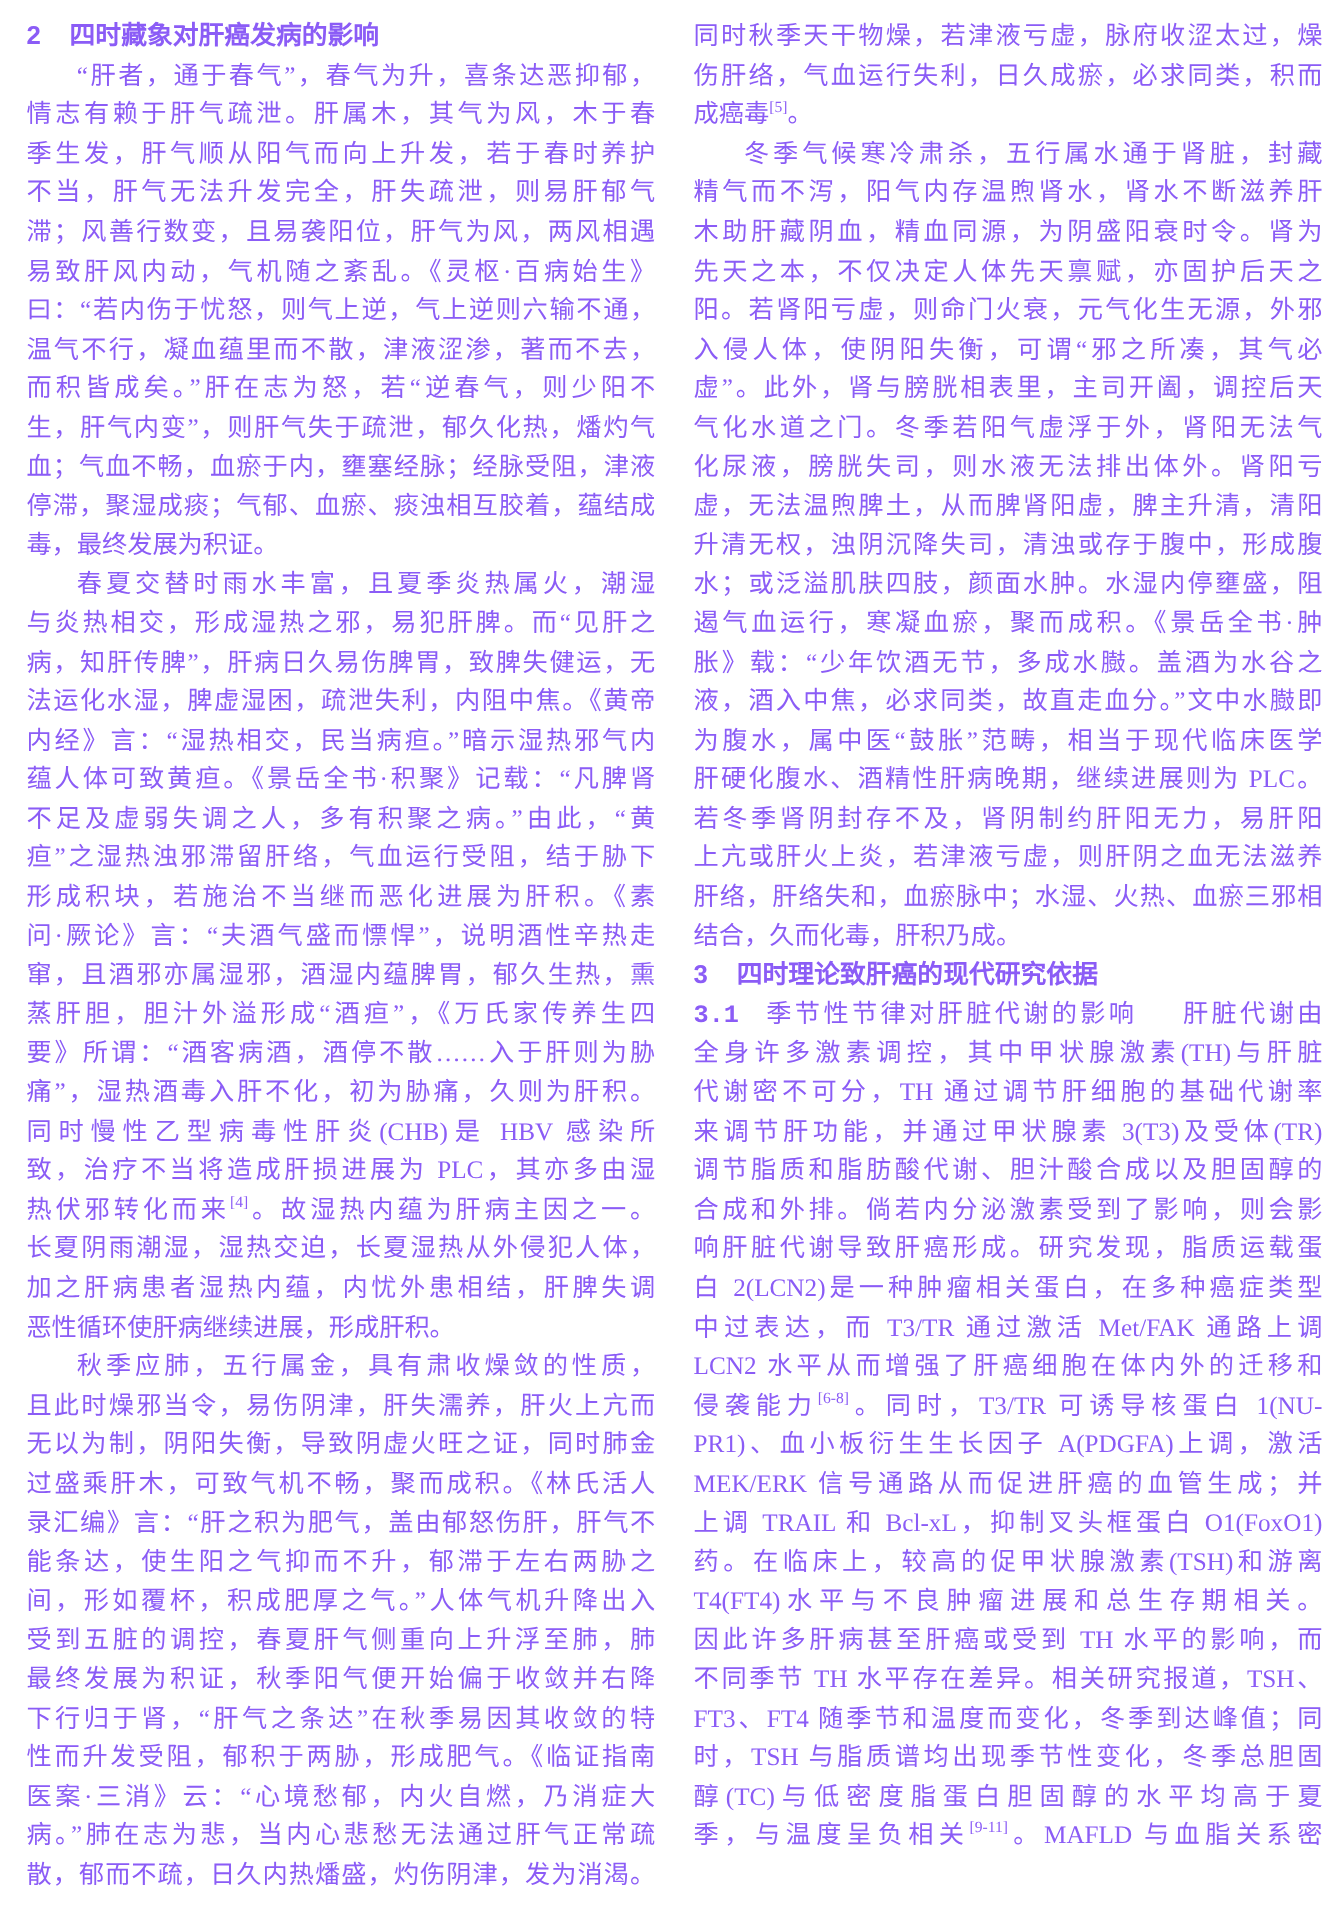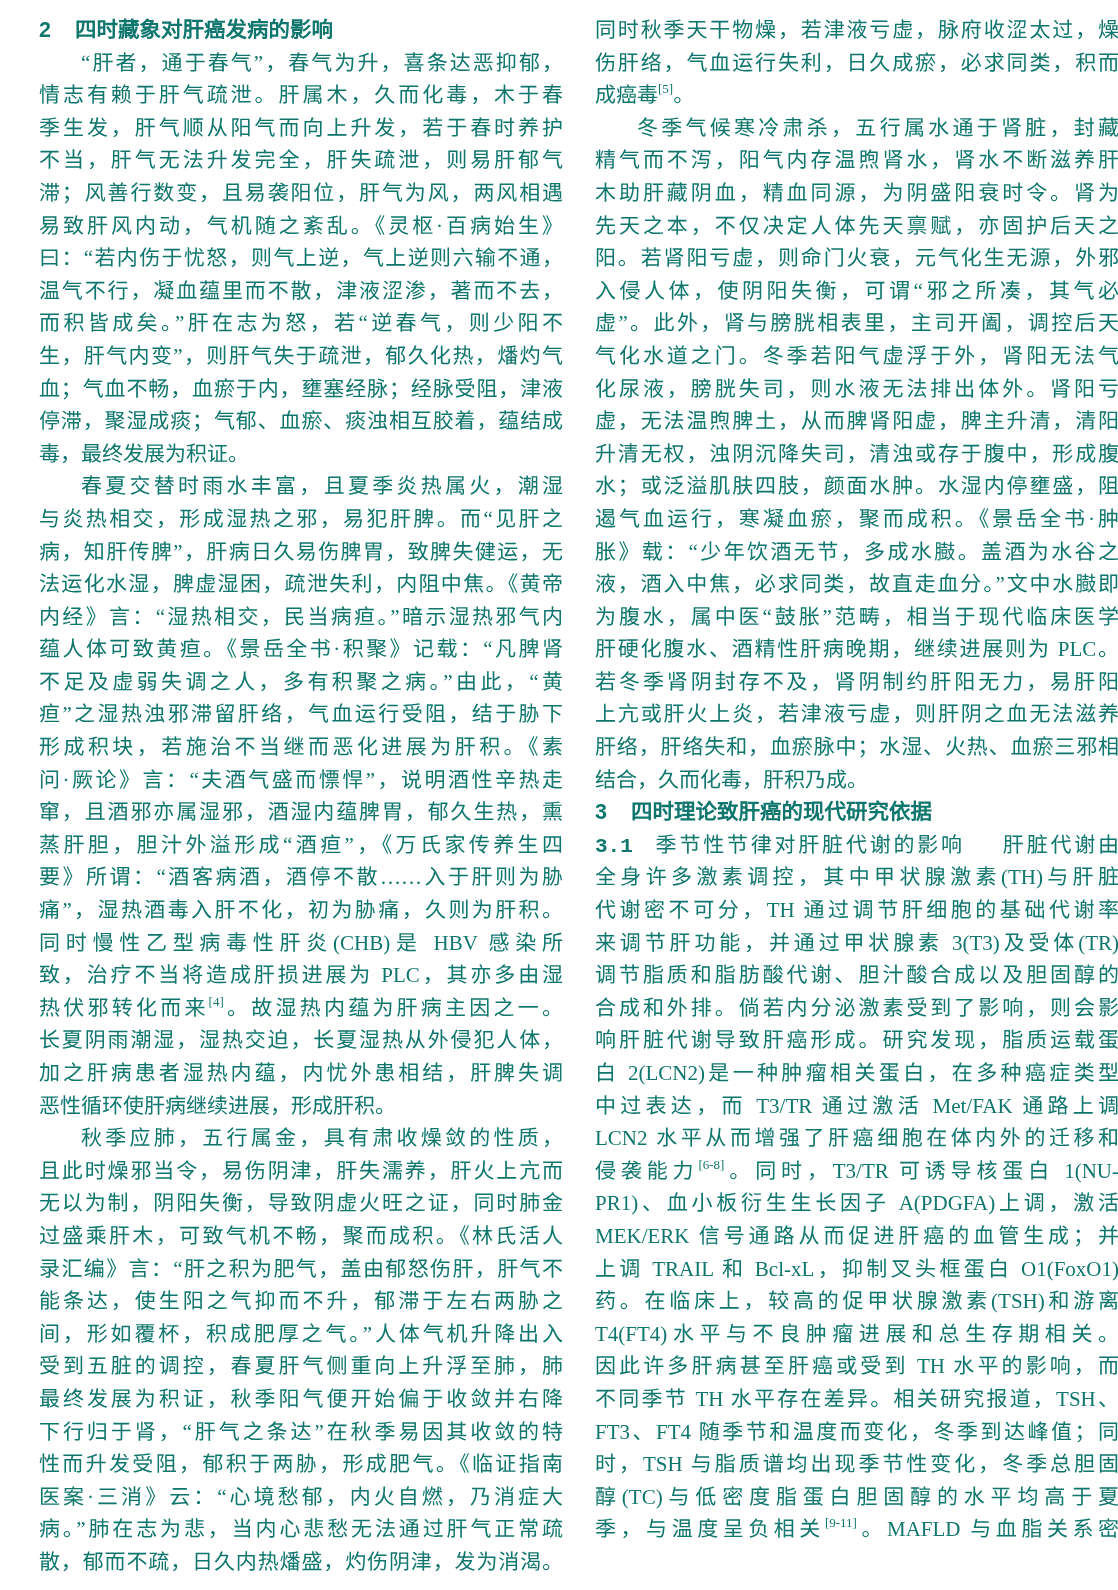--- a/index.html
+++ b/index.html
@@ -1,25 +1,25 @@
 <!DOCTYPE html>
 <html lang="zh-CN"><head>
 <meta charset="utf-8">
 <style>
   html, body { margin: 0; padding: 0; background: #ffffff; }
   .page {
     position: relative;
     width: 1118px;
     height: 1590px;
     background: #ffffff;
-    color: #0f766e;
+    color: #8b5cf6;
     font-family: "Liberation Serif", "DejaVu Serif", serif;
     overflow: hidden;
     box-sizing: border-box;
-    padding: 14px 16px 0 39px;
+    padding: 14px 16px 0 22px;
   }
   .columns {
     display: flex;
     gap: 32px;
   }
   .col {
     width: 524px;
     flex: 0 0 524px;
   }
   .line {
@@ -65,21 +65,21 @@
   }
 </style>
 </head>
 <body>
 
 <div class="page">
   <div class="columns">
     <div class="col">
         <div class="h1"><span class="hnum">2</span><span>四时藏象对肝癌发病的影响</span></div>
         <div class="line indent"><span>“肝者，通于春气”，春气为升，喜条达恶抑郁，</span></div>
-        <div class="line"><span>情志有赖于肝气疏泄。肝属木，久而化毒，木于春</span></div>
+        <div class="line"><span>情志有赖于肝气疏泄。肝属木，其气为风，木于春</span></div>
         <div class="line"><span>季生发，肝气顺从阳气而向上升发，若于春时养护</span></div>
         <div class="line"><span>不当，肝气无法升发完全，肝失疏泄，则易肝郁气</span></div>
         <div class="line"><span>滞；风善行数变，且易袭阳位，肝气为风，两风相遇</span></div>
         <div class="line"><span>易致肝风内动，气机随之紊乱。《灵枢·百病始生》</span></div>
         <div class="line"><span>曰：“若内伤于忧怒，则气上逆，气上逆则六输不通，</span></div>
         <div class="line"><span>温气不行，凝血蕴里而不散，津液涩渗，著而不去，</span></div>
         <div class="line"><span>而积皆成矣。”肝在志为怒，若“逆春气，则少阳不</span></div>
         <div class="line"><span>生，肝气内变”，则肝气失于疏泄，郁久化热，燔灼气</span></div>
         <div class="line"><span>血；气血不畅，血瘀于内，壅塞经脉；经脉受阻，津液</span></div>
         <div class="line"><span>停滞，聚湿成痰；气郁、血瘀、痰浊相互胶着，蕴结成</span></div>

